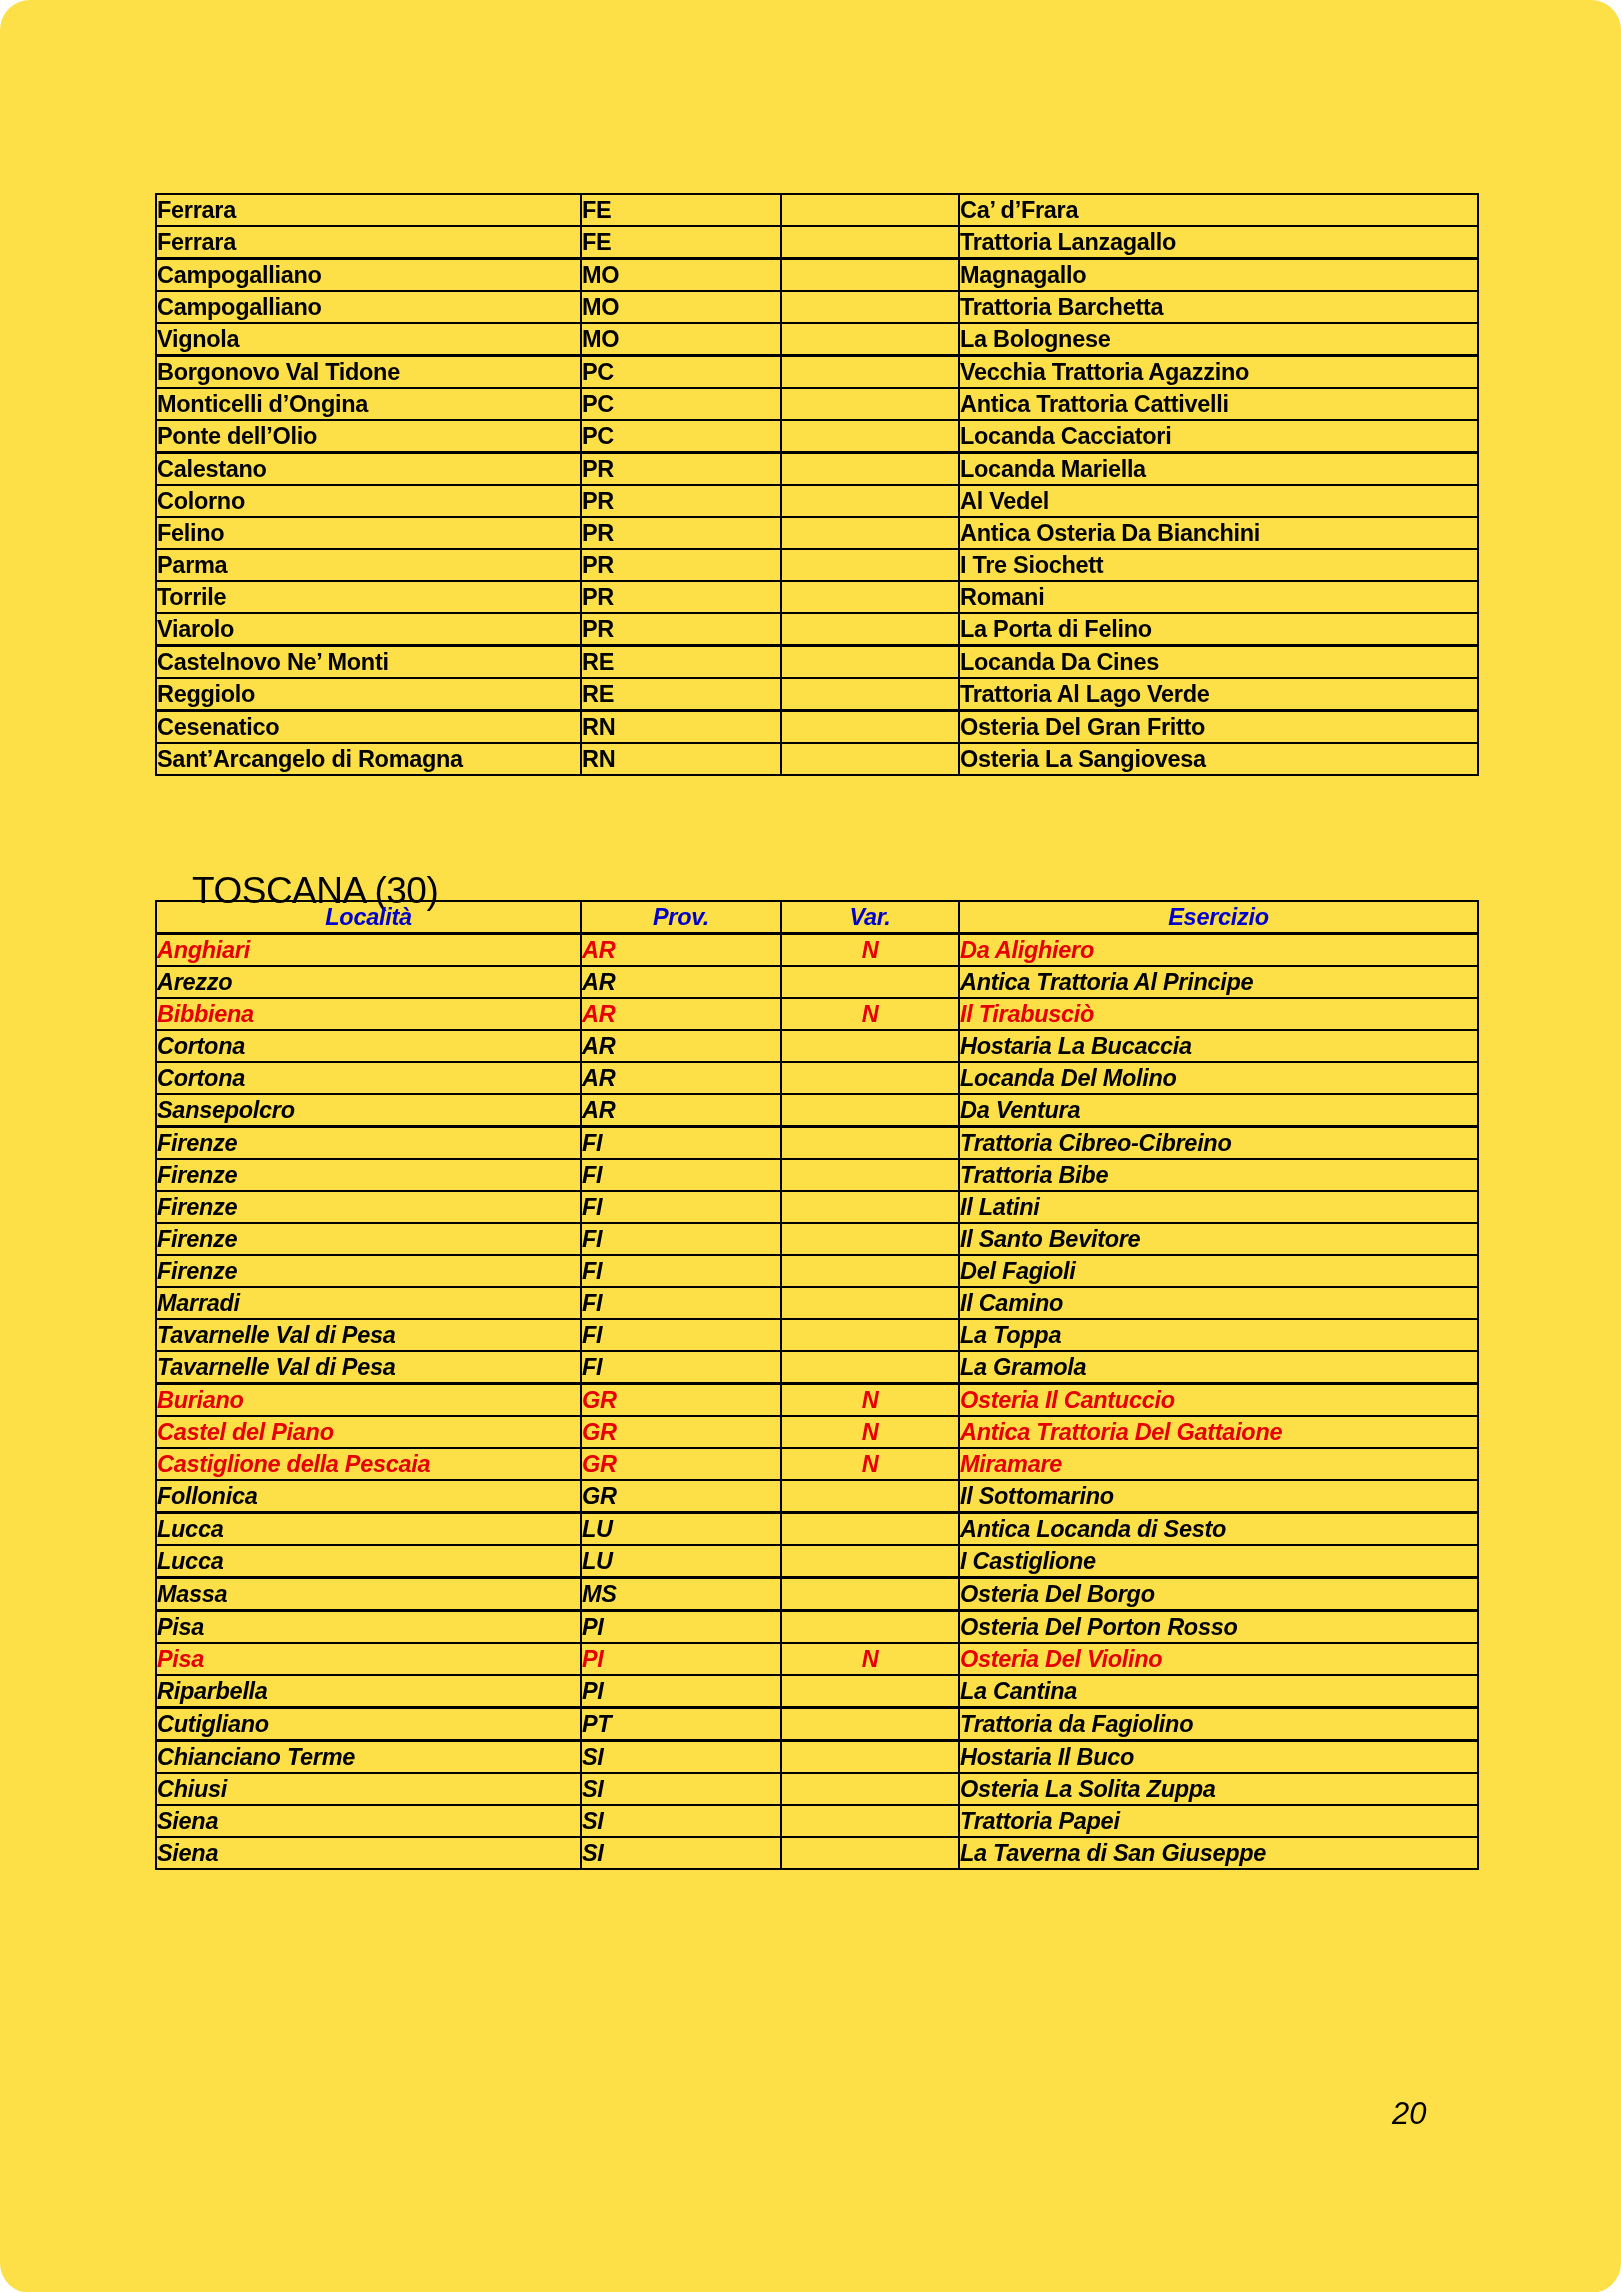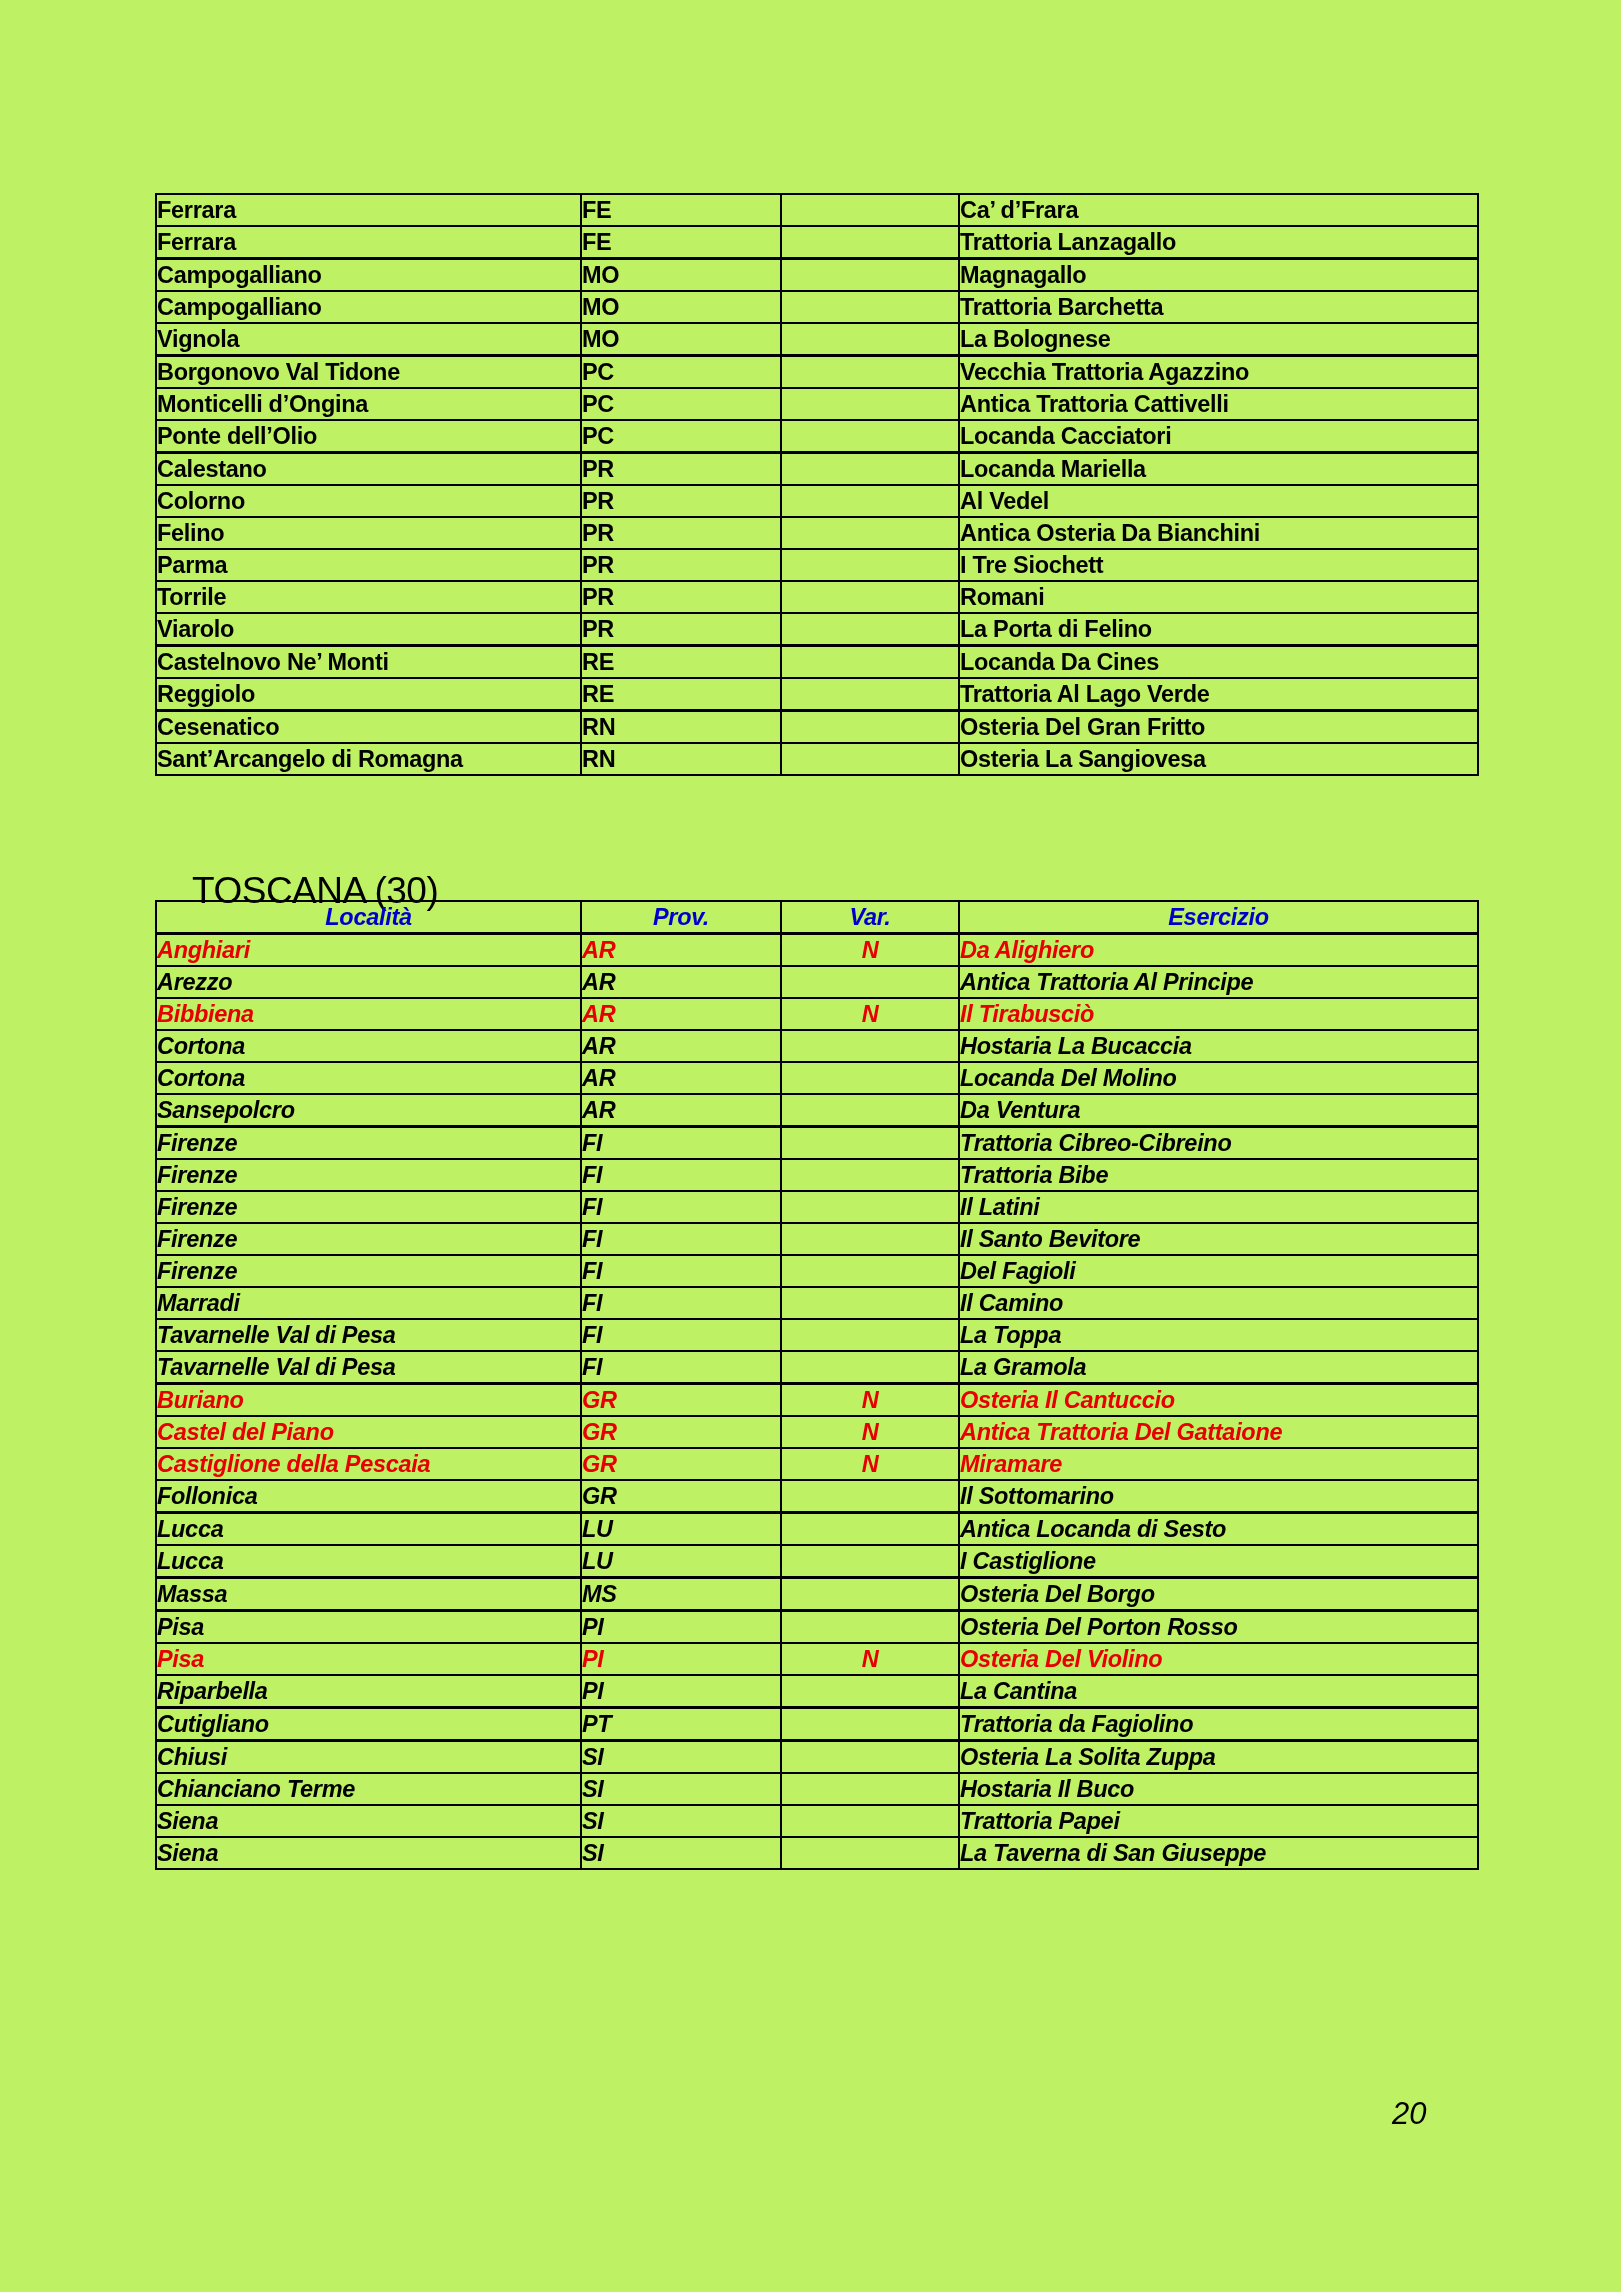--- a/index.html
+++ b/index.html
@@ -11,21 +11,22 @@
     width: 1621px;
     height: 2293px;
     position: relative;
     font-family: "Liberation Sans", sans-serif;
     color: #000;
     overflow: hidden;
   }
   .page {
     position: absolute;
     inset: 0;
-    background: #bef264;
+    background: #fde047;
+    border-radius: 30px;
   }
   table.grid {
     border-collapse: collapse;
     table-layout: fixed;
     width: 1323px;
     position: absolute;
     left: 155px;
   }
   #top-table { top: 193px; }
   #toscana-table { top: 900px; font-style: italic; }
@@ -359,32 +360,32 @@
           <td class="td-var"></td>
           <td class="td-eser">La Cantina</td>
         </tr>
         <tr class="group-end">
           <td class="td-loc">Cutigliano</td>
           <td class="td-prov">PT</td>
           <td class="td-var"></td>
           <td class="td-eser">Trattoria da Fagiolino</td>
         </tr>
         <tr>
+          <td class="td-loc">Chianciano Terme</td>
+          <td class="td-prov">SI</td>
+          <td class="td-var"></td>
+          <td class="td-eser">Hostaria Il Buco</td>
+        </tr>
+        <tr>
           <td class="td-loc">Chiusi</td>
           <td class="td-prov">SI</td>
           <td class="td-var"></td>
           <td class="td-eser">Osteria La Solita Zuppa</td>
         </tr>
         <tr>
-          <td class="td-loc">Chianciano Terme</td>
-          <td class="td-prov">SI</td>
-          <td class="td-var"></td>
-          <td class="td-eser">Hostaria Il Buco</td>
-        </tr>
-        <tr>
           <td class="td-loc">Siena</td>
           <td class="td-prov">SI</td>
           <td class="td-var"></td>
           <td class="td-eser">Trattoria Papei</td>
         </tr>
         <tr>
           <td class="td-loc">Siena</td>
           <td class="td-prov">SI</td>
           <td class="td-var"></td>
           <td class="td-eser">La Taverna di San Giuseppe</td>

